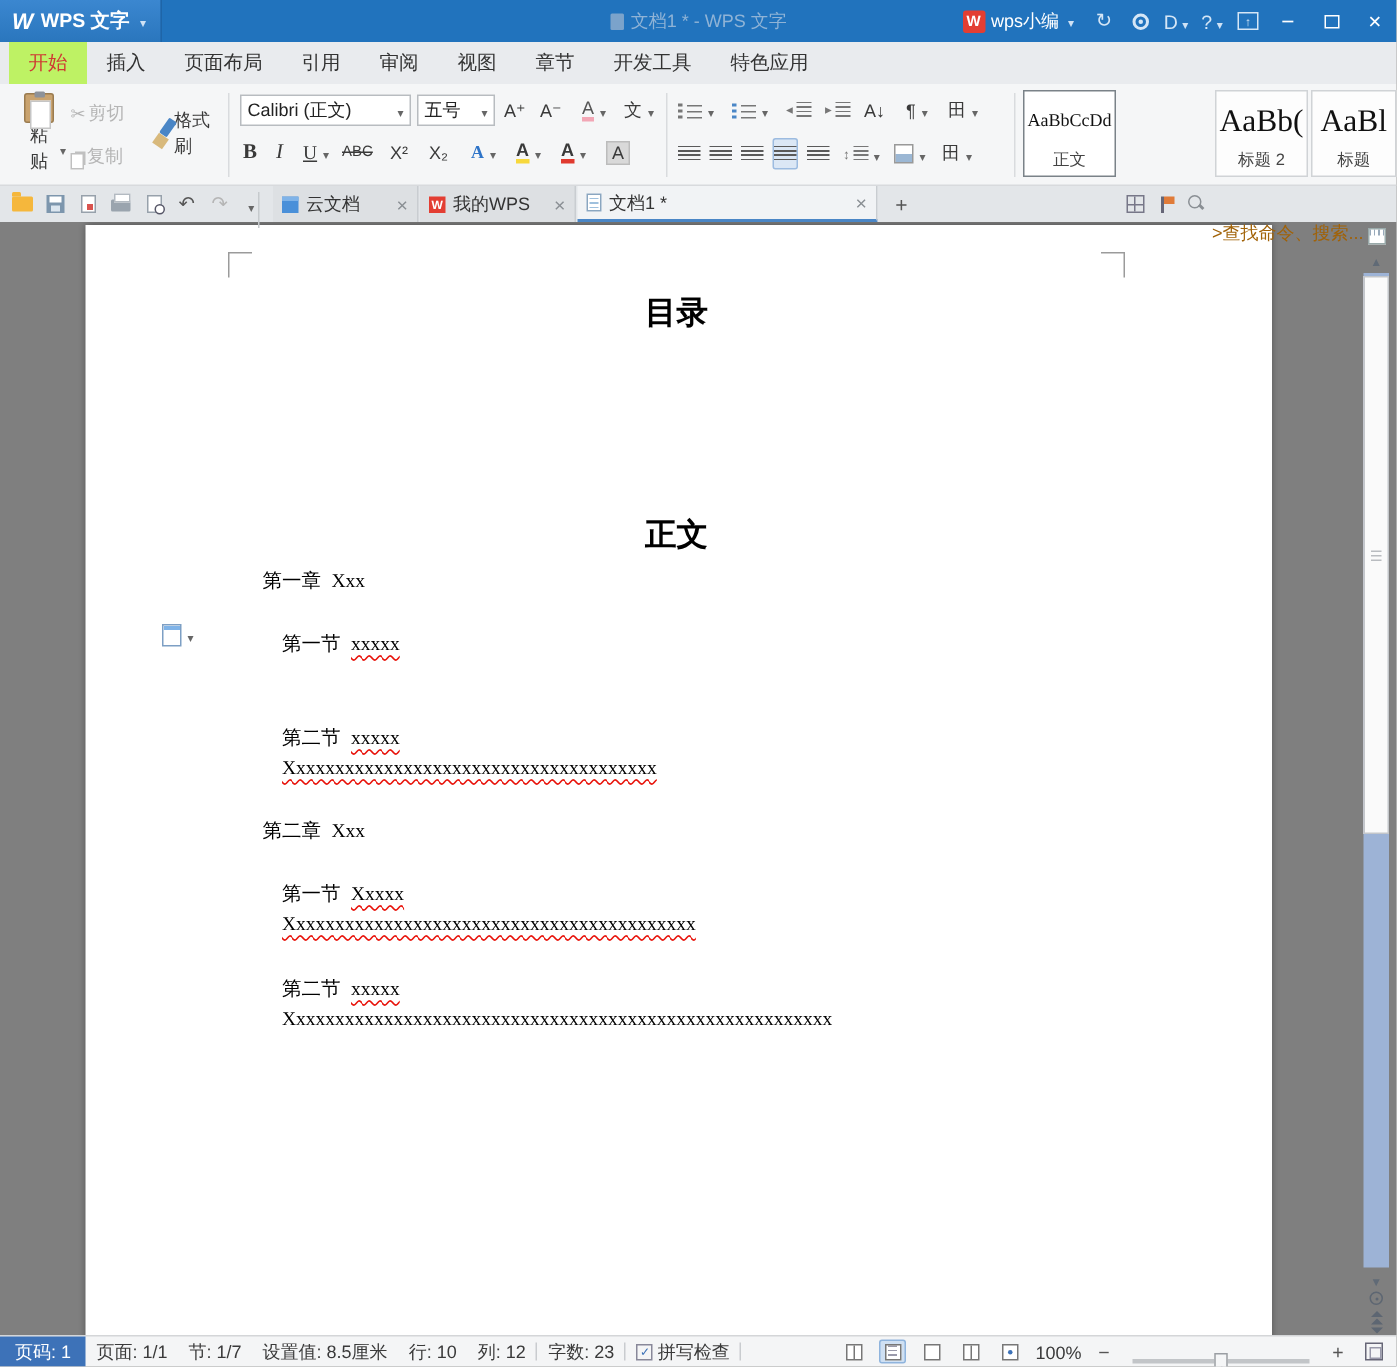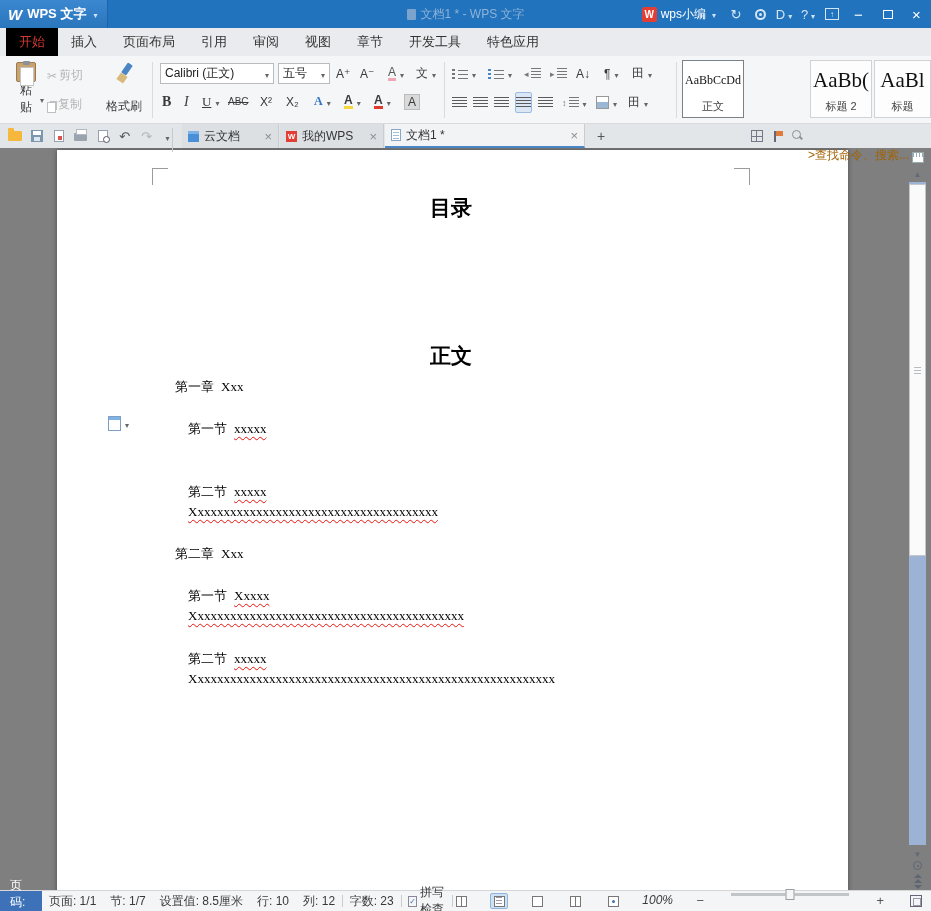--- a/index.html
+++ b/index.html
@@ -21,35 +21,35 @@
 .tb-ic{min-width:24px;height:28px;display:flex;align-items:center;justify-content:center;color:#d5e6f6;font-size:13px;gap:1px;}
 .gear{width:11px;height:11px;border:2px solid #d5e6f6;border-radius:50%;position:relative;}
 .gear::before{content:"";position:absolute;left:2px;top:2px;width:3px;height:3px;background:#d5e6f6;border-radius:50%;}
 .up-box{width:14px;height:12px;border:1px solid #d5e6f6;display:flex;align-items:center;justify-content:center;font-size:8px;color:#d5e6f6;}
 .win-btn{width:29px;height:28px;display:flex;align-items:center;justify-content:center;color:#fff;font-size:15px;}
 .max-glyph{width:10px;height:9px;border:1px solid #fff;display:inline-block;}
 
 
 .ribbon-tabs{position:absolute;top:28px;left:0;right:0;height:28px;background:#e9ebee;display:flex;align-items:stretch;padding-left:6px;z-index:55;}
 .rtab{padding:0 13px;font-size:13px;color:#333;display:flex;align-items:center;cursor:default;}
-.rtab.active{background:#000000;color:#cf3a32;}
+.rtab.active{background:#bef264;color:#cf3a32;}
 
 
 .ribbon{position:absolute;top:56px;left:0;right:0;height:68px;background:#f5f6f7;border-bottom:1px solid #d8dadd;z-index:54;}
 .ribbon > div{position:absolute;}
 .vsep{width:1px;height:56px;top:6px;background:#d9dbde;}
 .paste-btn{width:36px;height:58px;display:flex;flex-direction:column;align-items:center;justify-content:space-between;padding:2px 0;}
 .paste-icon{width:20px;height:25px;background:#c9a36f;border:1px solid #9a7b4f;border-radius:2px;position:relative;}
 .paste-icon::before{content:"";position:absolute;left:3px;top:4px;width:12px;height:17px;background:#fff;border:1px solid #c5c5c5;}
 .paste-icon::after{content:"";position:absolute;left:6px;top:-2px;width:7px;height:4px;background:#8d9299;border-radius:1px;}
 .pb-lbl{font-size:12px;color:#3a3a3a;display:flex;align-items:center;margin-left:12px;}
 .rb{height:21px;display:flex;align-items:center;justify-content:center;color:#3a3a3a;font-size:12px;gap:2px;white-space:nowrap;}
 .rb.dis{color:#b5b5b5;}
 .copy-ic{width:9px;height:11px;border:1px solid #c0c0c0;background:#fff;display:inline-block;box-shadow:2px -2px 0 -1px #c0c0c0;}
-.fmt-btn{width:48px;height:58px;display:flex;flex-direction:column;align-items:center;justify-content:space-between;padding:3px 0;font-size:12px;color:#3a3a3a;}
+.fmt-btn{width:48px;height:58px;display:flex;flex-direction:row;align-items:center;justify-content:space-between;padding:3px 0;font-size:12px;color:#3a3a3a;}
 .brush-icon{width:18px;height:21px;position:relative;}
 .brush-icon::before{content:"";position:absolute;left:9px;top:0;width:6px;height:12px;background:#4a86c6;transform:rotate(35deg);border-radius:1px;}
 .brush-icon::after{content:"";position:absolute;left:3px;top:11px;width:8px;height:8px;background:#d8b97c;transform:rotate(35deg);}
 .combo{height:21px;background:#fff;border:1px solid #b8bcc0;display:flex;align-items:center;justify-content:space-between;padding:0 4px;font-size:12px;color:#222;}
 .b-bold{font-family:"Liberation Serif","DejaVu Serif",serif;font-weight:bold;font-size:14px;}
 .b-italic{font-family:"Liberation Serif","DejaVu Serif",serif;font-style:italic;font-size:14px;}
 .b-und{font-family:"Liberation Serif","DejaVu Serif",serif;text-decoration:underline;font-size:13px;}
 .b-strike{font-size:10px;text-decoration:line-through;}
 .b-clear{color:#555;border-bottom:3px solid #f2a6b5;line-height:12px;}
 .b-effect{font-family:"Liberation Serif",serif;font-weight:bold;color:#2e74c8;}
@@ -140,21 +140,21 @@
 .chev.up{border-bottom:4px solid #5d6672;}
 .chev.down{border-top:4px solid #5d6672;}
 
 
 .statusbar{position:absolute;bottom:0;left:0;right:0;height:21px;background:#f4f5f6;border-top:1px solid #d4d6d8;display:flex;align-items:center;font-size:12px;color:#3a3a3a;z-index:60;}
 .chip{height:100%;background:#3d72b8;color:#fff;padding:0 10px;display:flex;align-items:center;font-size:12px;}
 .sitem{padding:0 7px;white-space:nowrap;}
 .sdiv{width:1px;height:12px;background:#c9cccf;}
 .spell{display:flex;align-items:center;gap:3px;padding:0 7px;}
 .spell-ic{width:11px;height:11px;border:1px solid #889;display:inline-flex;align-items:center;justify-content:center;font-size:8px;color:#3d72b8;}
-.sb-right{margin-left:auto;display:flex;align-items:flex-start;gap:20px;padding-right:6px;font-style:italic;}
+.sb-right{margin-left:auto;display:flex;align-items:flex-end;gap:8px;padding-right:6px;}
 .sb-ic{width:18px;height:16px;display:flex;align-items:center;justify-content:center;}
 .sb-ic.on{background:#cfe0f3;border:1px solid #8fb4dd;border-radius:2px;}
 .vbox{width:11px;height:11px;border:1px solid #777;display:inline-block;background:#fff;}
 .vbox.lines{background-image:repeating-linear-gradient(to bottom,#99a 0 1px,transparent 1px 3px);background-size:70% 100%;background-position:50% 50%;background-repeat:no-repeat;}
 .vbox.split{background:linear-gradient(#777,#777) 50% 0/1px 100% no-repeat,#fff;}
 .vbox.dot{position:relative;}
 .vbox.dot::before{content:"";position:absolute;left:3px;top:3px;width:3px;height:3px;background:#3d72b8;border-radius:50%;}
 .zoom-track{width:118px;height:3px;background:#c2c5c8;position:relative;margin:0 4px;}
 .zoom-track::before{content:"";position:absolute;left:50%;top:-3px;width:1px;height:9px;background:#9a9ea3;}
 .zoom-handle{position:absolute;left:50%;top:-4px;width:9px;height:11px;background:#f5f6f7;border:1px solid #9a9ea3;transform:translateX(-50%);}

